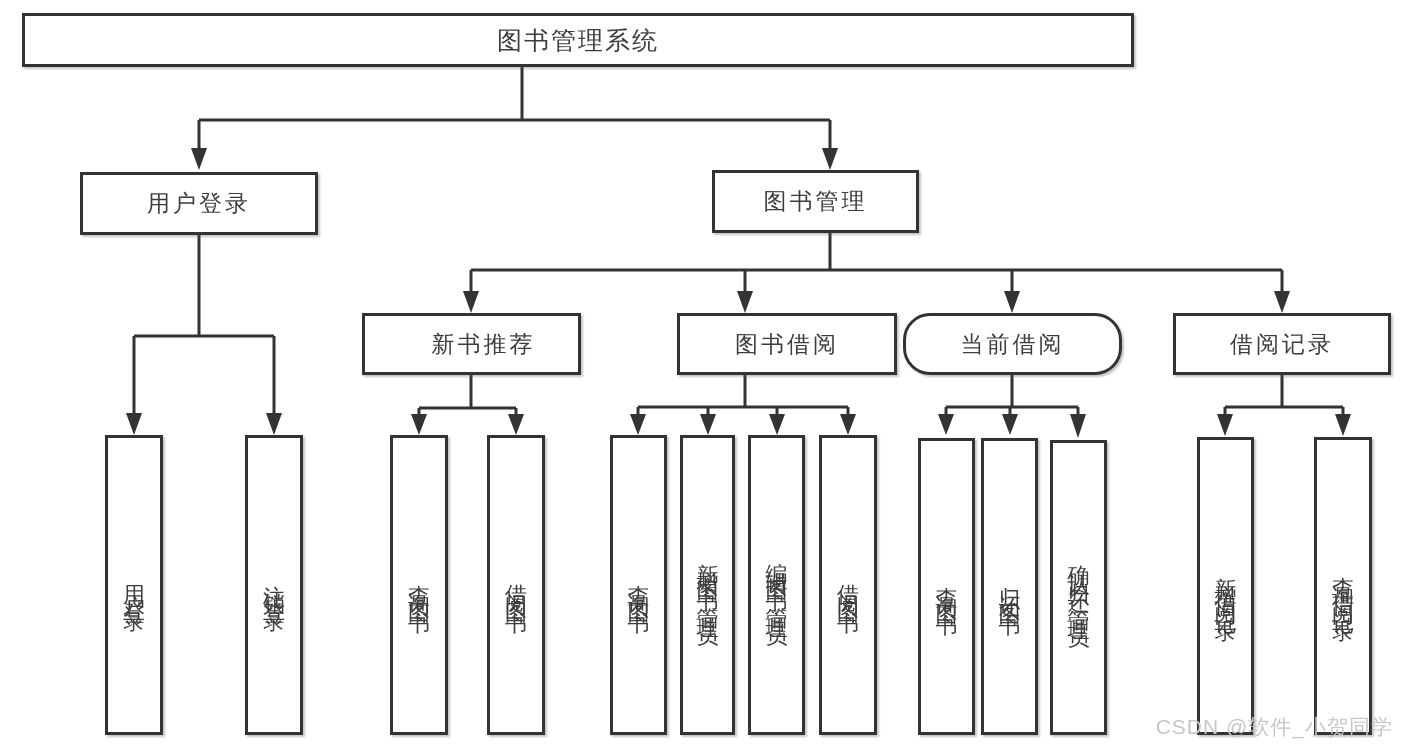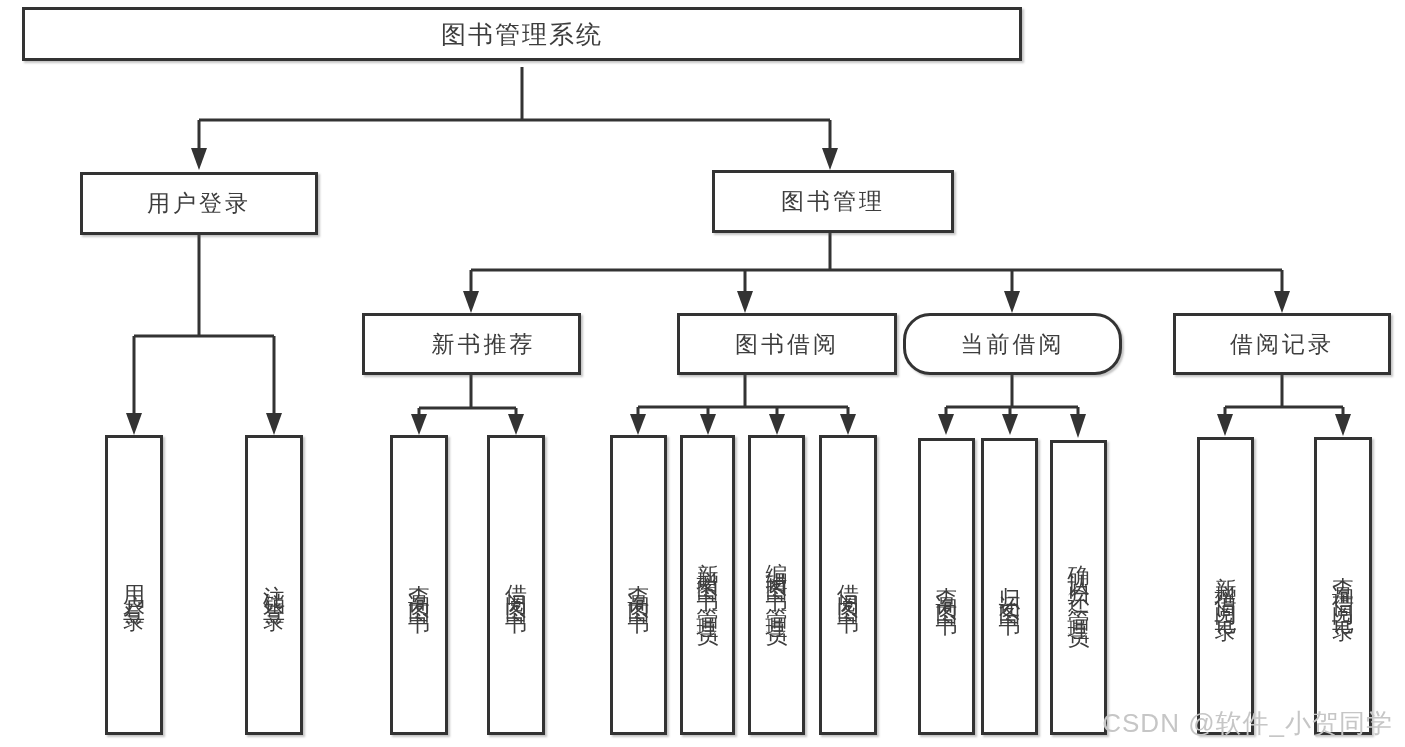--- a/index.html
+++ b/index.html
@@ -16,21 +16,21 @@
     line-height:1;
   }
   .h-box { font-size:23px; letter-spacing:3px; white-space:nowrap; }
   .root-box { font-size:25px; letter-spacing:2px; }
   .v-box {
     writing-mode:vertical-rl; text-orientation:mixed;
     font-size:22px; letter-spacing:9px;
   }
   .watermark {
     position:absolute; right:12px; bottom:6px;
-    font-size:26px; color:#c6c6c6; letter-spacing:1px; white-space:nowrap;
+    font-size:21px; color:#c6c6c6; letter-spacing:1px; white-space:nowrap;
   }
   .cline { stroke:#333333; stroke-width:3; fill:none; }
   .ahead { fill:#333333; stroke:none; }
 </style>
 </head>
 <body>
 
 <div id="stage">
 
   <svg id="connectors" viewBox="0 0 1405 747" xmlns="http://www.w3.org/2000/svg">
@@ -83,24 +83,24 @@
     </g>
 
     <g>
       <path class="cline" d="M1282,375 V407 M1225,407 H1343"></path>
       <path class="cline" d="M1225,407 V418 M1343,407 V418"></path>
       <polygon class="ahead" points="1217,414 1233,414 1225,436"></polygon>
       <polygon class="ahead" points="1335,414 1351,414 1343,436"></polygon>
     </g>
   </svg>
 
-  <div class="box h-box root-box" style="left:22px; top:7px; width:1000px; height:54px;">图书管理系统</div>
+  <div class="box h-box root-box" style="left:22px; top:13px; width:1112px; height:54px;">图书管理系统</div>
 
   <div class="box h-box" style="left:80px; top:172px; width:238px; height:63px;">用户登录</div>
-  <div class="box h-box" style="left:712px; top:170px; width:242px; height:63px;">图书管理</div>
+  <div class="box h-box" style="left:712px; top:170px; width:207px; height:63px;">图书管理</div>
 
   <div class="box h-box" style="left:362px; top:313px; width:219px; height:62px;padding-left:24px;">新书推荐</div>
   <div class="box h-box" style="left:637px; top:313px; width:220px; height:62px;margin-left:40px;">图书借阅</div>
   <div class="box h-box" style="left:903px; top:313px; width:219px; height:62px;border-radius:27px;">当前借阅</div>
   <div class="box h-box" style="left:1173px; top:313px; width:218px; height:62px;">借阅记录</div>
 
   <div class="box v-box" style="left:105px; top:435px; width:58px; height:300px;">用户登录</div>
   <div class="box v-box" style="left:245px; top:435px; width:58px; height:300px;">注销登录</div>
 
   <div class="box v-box" style="left:390px; top:435px; width:58px; height:300px;">查询图书</div>

